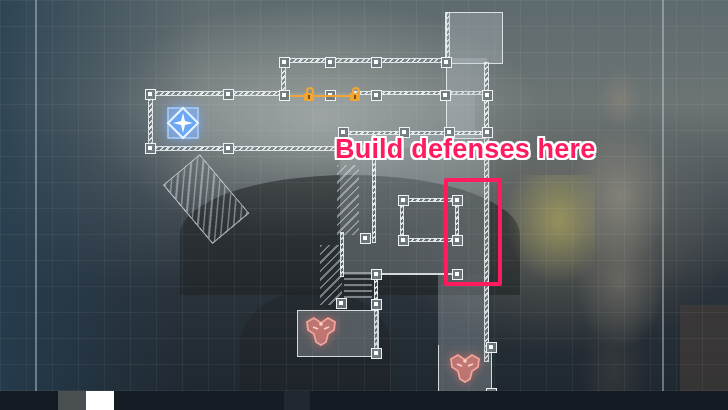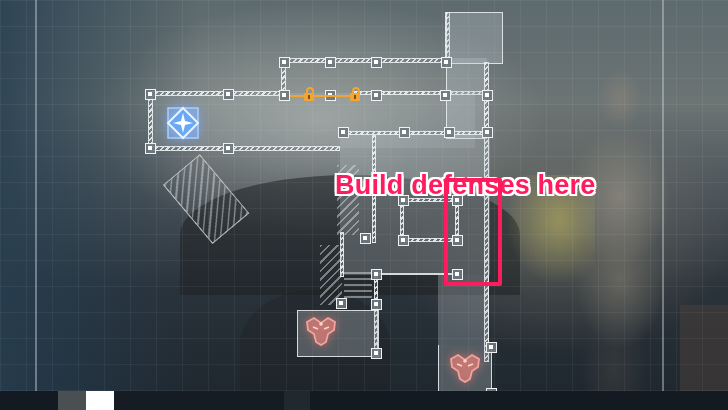--- a/index.html
+++ b/index.html
@@ -83,21 +83,20 @@
   }
   .enemy { position:absolute; width:34px; height:30px; filter:drop-shadow(0 0 5px rgba(255,120,110,0.8)); }
 
   .hint {
     position:absolute; left:335px; top:134px;
     font-size:27px; font-weight:bold; color:#ff1c5e; letter-spacing:0.2px;
     text-shadow:
       -2px -2px 0 #fff, 2px -2px 0 #fff, -2px 2px 0 #fff, 2px 2px 0 #fff,
       0 -2px 0 #fff, 0 2px 0 #fff, -2px 0 0 #fff, 2px 0 0 #fff;
     white-space:nowrap;
-    margin-top:36px;
   }
   .highlight-box {
     position:absolute; left:444px; top:178px; width:50px; height:100px;
     border:4px solid #ff1c5e; border-radius:2px;
   }
   .bottom-bar { position:absolute; left:0; top:391px; width:728px; height:19px; background:#141a21; }
   .bb-seg { position:absolute; top:0; height:19px; }
 </style>
 </head>
 <body>

